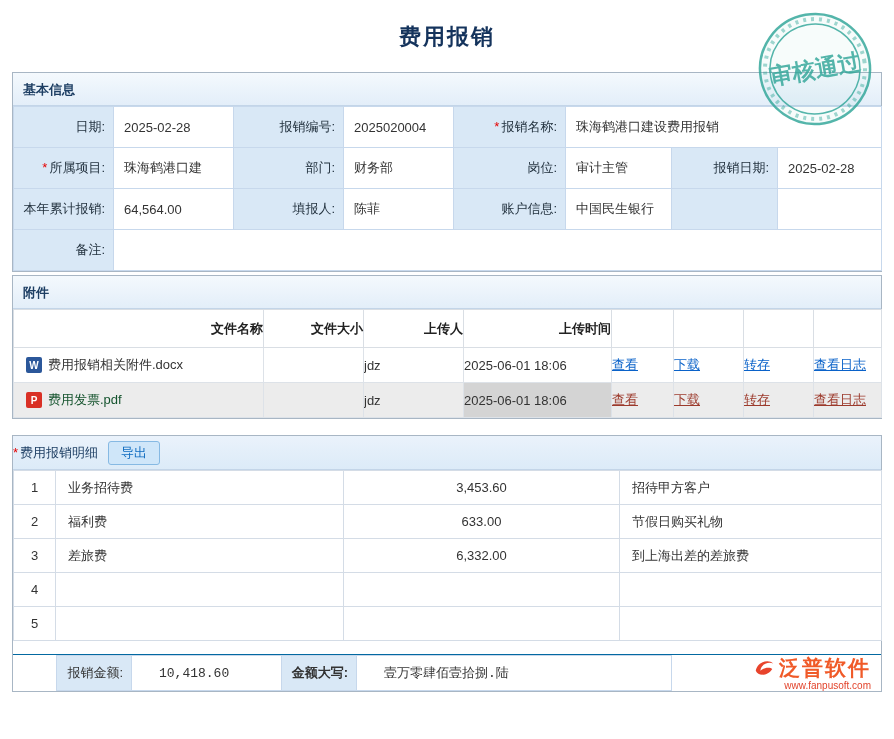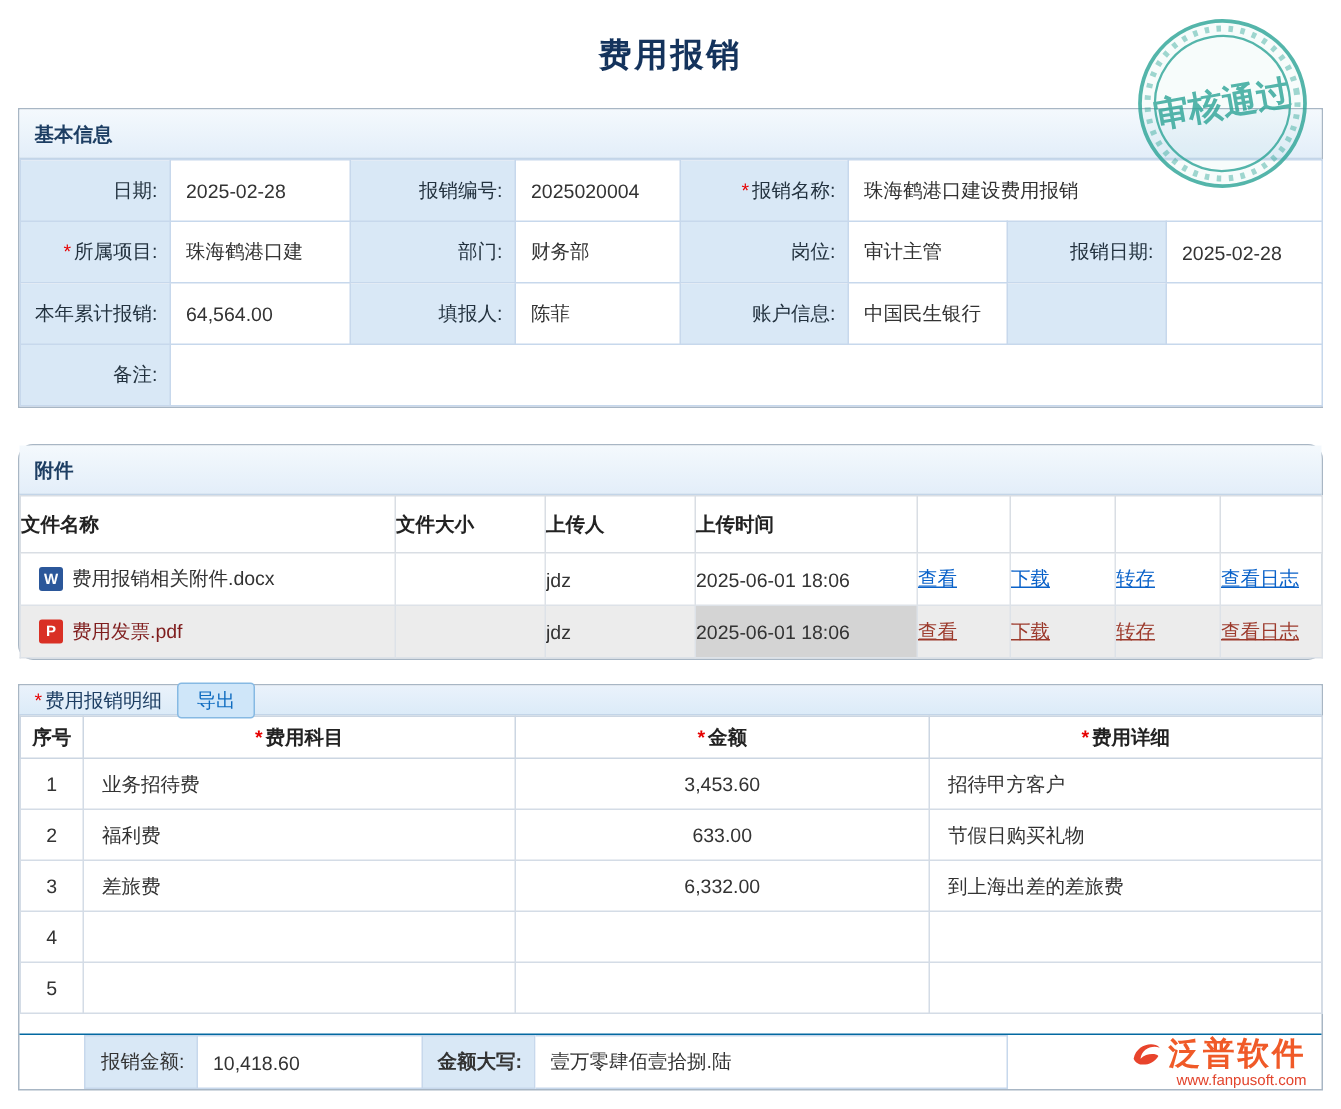--- a/index.html
+++ b/index.html
@@ -21,21 +21,21 @@
     color: #14335c;
     letter-spacing: 2px;
   }
 
   .panel {
     margin: 0 12px;
     border: 1px solid #a8b6c4;
     background: #fff;
   }
   .panel-basic  { margin-top: 20px; }
-  .panel-attach { margin-top: 24px; border-radius: 10px; }
+  .panel-attach { margin-top: 3px; }
   .panel-detail { margin-top: 16px; }
 
   .sec-header {
     height: 33px;
     line-height: 33px;
     padding-left: 10px;
     background: linear-gradient(#f4f9fd, #e3eef9);
     border-bottom: 1px solid #c3d5e8;
     font-weight: bold;
     color: #1d3e63;
@@ -63,21 +63,21 @@
   }
 
   .req { color: #e60000; margin-right: 2px; }
 
   
   .attach-table th {
     height: 38px;
     border: 1px solid #d9dee4;
     background: #fff;
     font-weight: bold;
-    text-align: left;
+    text-align: right;
     color: #222;
   }
   .attach-table td {
     height: 35px;
     border: 1px solid #dde2e8;
     text-align: left;
     overflow: hidden;
     white-space: nowrap;
   }
   .attach-table td.file-cell { text-align: left; padding-left: 12px; }
@@ -86,30 +86,29 @@
     width: 16px; height: 16px; border-radius: 2px;
     color: #fff; font-size: 10px; font-weight: bold;
     display: inline-flex; align-items: center; justify-content: center;
     flex: 0 0 16px;
   }
   .icon-word { background: #2b579a; }
   .icon-pdf  { background: #d93025; }
   .lnk { color: #0a62c9; text-decoration: underline; cursor: pointer; }
   tr.selected td { background: #ececec; }
   tr.selected td.time-hl { background: #d4d4d4; }
-  tr.selected .file-name { color: #7f1d1d; }
+  tr.selected .file-name { color: #14532d; }
   tr.selected .lnk { color: #9c3a2c; }
 
   
   .detail-bar {
-    height: 20px;
+    height: 34px;
     background: linear-gradient(#eaf2fb, #dcebf8);
     border-bottom: 1px solid #c3d5e8;
     display: flex; align-items: center; gap: 10px;
-    padding-left: 10px;
     color: #1d3e63;
   }
   .export-btn {
     height: 24px;
     padding: 0 12px;
     background: #cfe6f9;
     border: 1px solid #86b9e3;
     border-radius: 3px;
     color: #0f6cc0;
     font-size: 13px;
@@ -143,21 +142,21 @@
   }
   .t-spacer { width: 43px; }
   .t-cell {
     border: 1px solid #c7d8ec;
     border-left: none;
     display: flex; align-items: center;
     white-space: nowrap; overflow: hidden;
   }
   .t-cell.first { border-left: 1px solid #c7d8ec; }
   .t-lbl { background: #d9e8f6; justify-content: flex-end; padding-right: 8px; }
-  .t-val { background: #fff; padding-left: 10px; }
+  .t-val { background: #fff; padding-left: 27px; font-family: Liberation Mono, monospace; }
   .w-lbl1 { width: 76px; }
   .w-val1 { width: 150px; }
   .w-lbl2 { width: 75px; font-weight: bold; }
   .w-val2 { width: 315px; }
 
   
   .brand {
     position: absolute;
     right: 10px;
     top: 1px;
@@ -314,26 +313,20 @@
     <button class="export-btn">导出</button>
   </div>
   <table class="detail-table">
     <colgroup>
       <col style="width:42px">
         <col style="width:288px">
         <col style="width:276px">
         <col style="width:262px">
     </colgroup>
     <tbody>
-        <tr>
-      <th><span>序号</span></th>
-      <th><span class="req">*</span><span>费用科目</span></th>
-      <th><span class="req">*</span><span>金额</span></th>
-      <th><span class="req">*</span><span>费用详细</span></th>
-    </tr>
     <tr>
       <td class="c">1</td>
       <td class="l">业务招待费</td>
       <td class="c">3,453.60</td>
       <td class="l">招待甲方客户</td>
     </tr>
     <tr>
       <td class="c">2</td>
       <td class="l">福利费</td>
       <td class="c">633.00</td>

